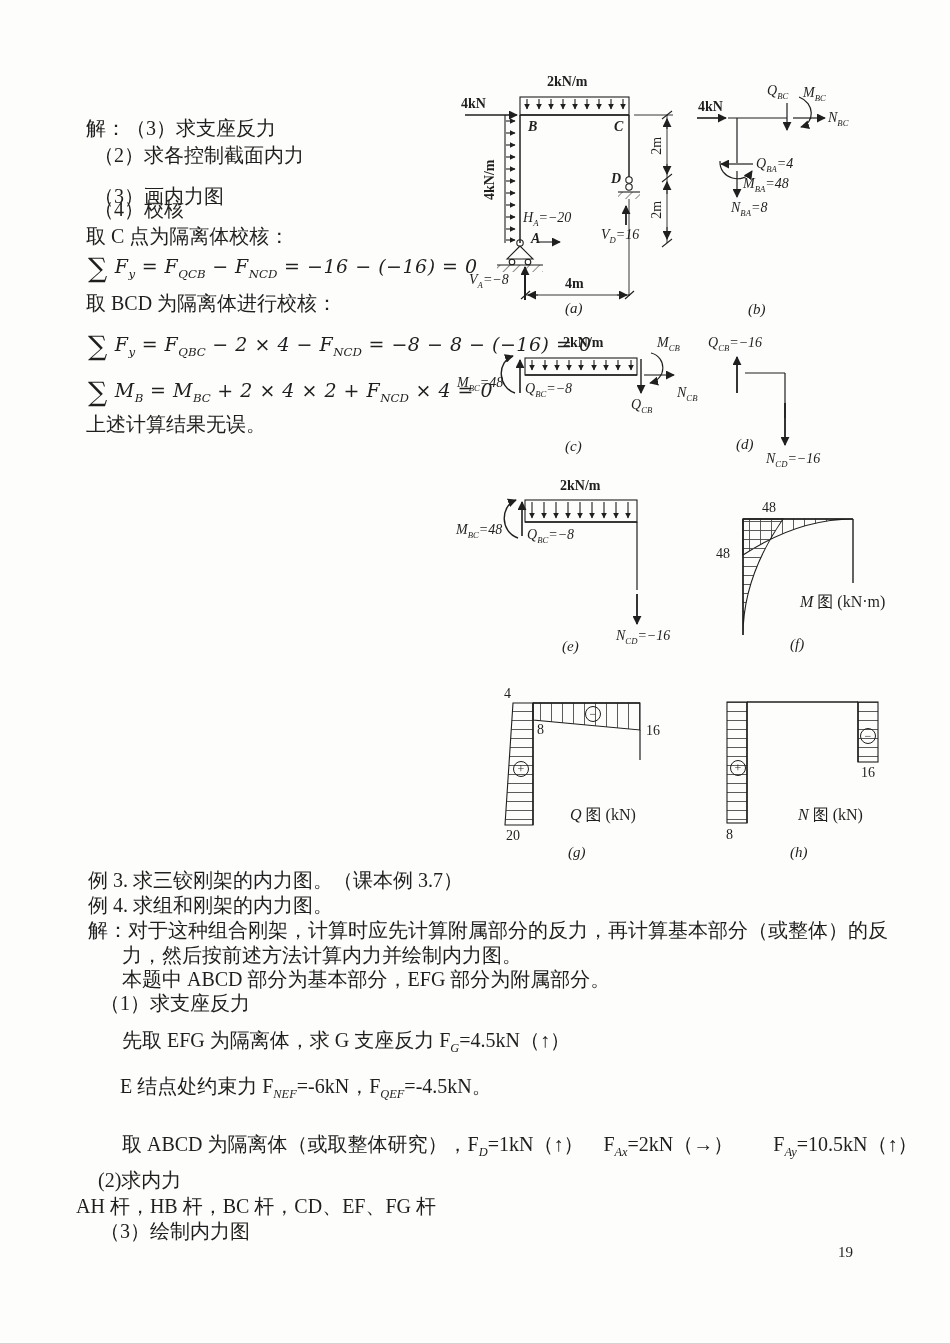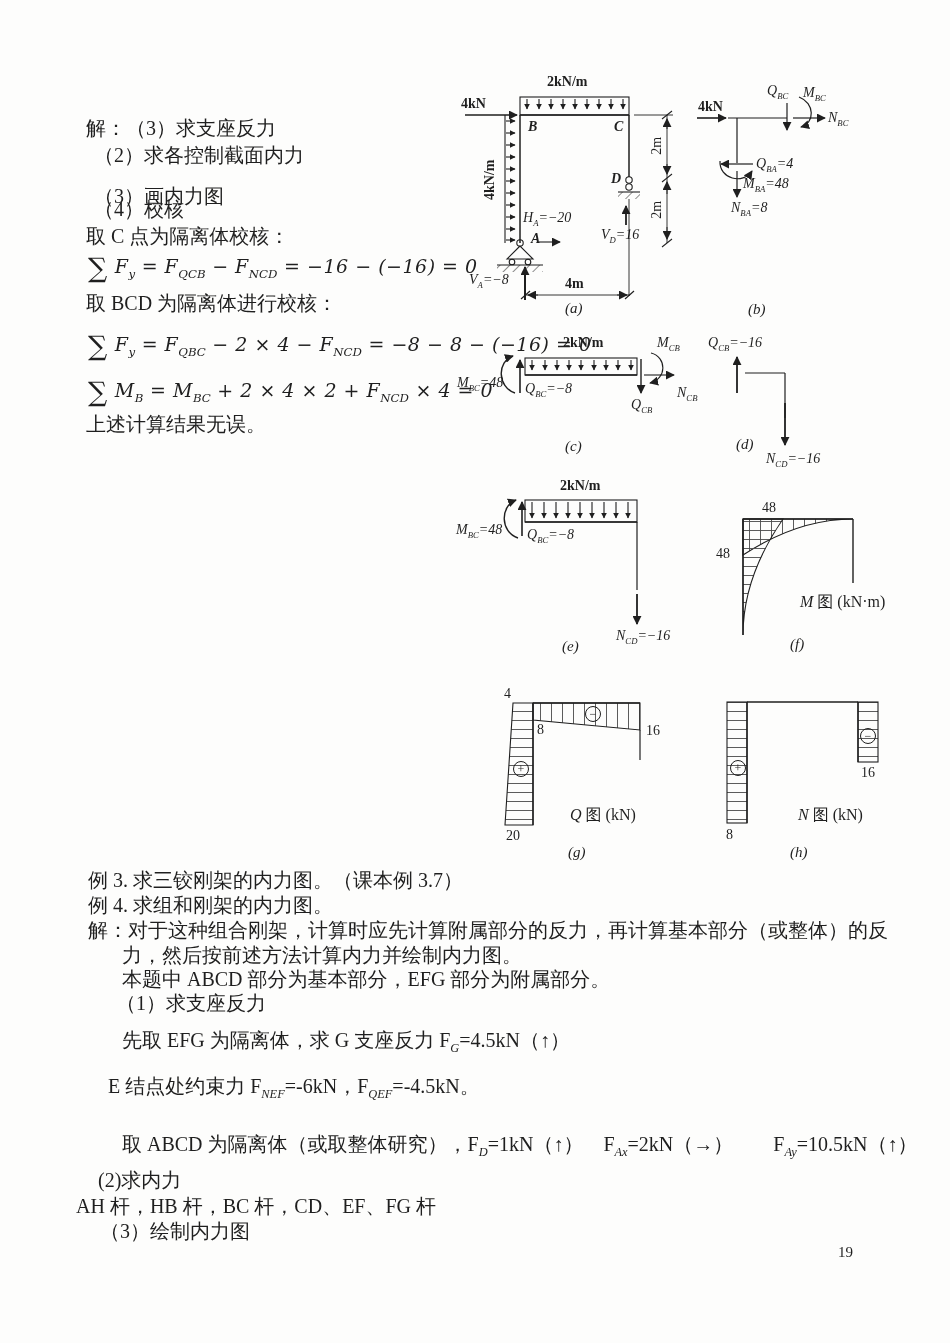--- a/index.html
+++ b/index.html
@@ -288,22 +288,22 @@
     <div class="sgn" style="left:170px;top:48px">−</div>
     <div class="ttl" style="left:108px;top:125px"><span class="sym">N</span><span> 图 (kN)</span></div>
     <div class="cap" style="left:100px;top:164px">(h)</div>
   </div>
 
   <div class="tl" style="left:88px;top:868px">例 3. 求三铰刚架的内力图。（课本例 3.7）</div>
   <div class="tl" style="left:88px;top:893px">例 4. 求组和刚架的内力图。</div>
   <div class="tl" style="left:88px;top:918px">解：对于这种组合刚架，计算时应先计算附属部分的反力，再计算基本部分（或整体）的反</div>
   <div class="tl" style="left:122px;top:943px">力，然后按前述方法计算内力并绘制内力图。</div>
   <div class="tl" style="left:122px;top:967px">本题中 ABCD 部分为基本部分，EFG 部分为附属部分。</div>
-  <div class="tl" style="left:116px;top:991px">（1）求支座反力</div>
+  <div class="tl" style="left:100px;top:991px">（1）求支座反力</div>
   <div class="tl" style="left:122px;top:1028px">先取 EFG 为隔离体，求 G 支座反力 F<sub>G</sub>=4.5kN（↑）</div>
-  <div class="tl" style="left:108px;top:1074px">E 结点处约束力 F<sub>NEF</sub>=-6kN，F<sub>QEF</sub>=-4.5kN。</div>
+  <div class="tl" style="left:120px;top:1074px">E 结点处约束力 F<sub>NEF</sub>=-6kN，F<sub>QEF</sub>=-4.5kN。</div>
   <div class="tl" style="left:122px;top:1132px">取 ABCD 为隔离体（或取整体研究），F<sub>D</sub>=1kN（↑）　F<sub>Ax</sub>=2kN（→）　　F<sub>Ay</sub>=10.5kN（↑）</div>
   <div class="tl" style="left:98px;top:1168px">(2)求内力</div>
   <div class="tl" style="left:76px;top:1194px">AH 杆，HB 杆，BC 杆，CD、EF、FG 杆</div>
   <div class="tl" style="left:100px;top:1219px">（3）绘制内力图</div>
 
   <div class="pageno" style="left:838px;top:1244px">19</div>
 </div>
 
 </body></html>

